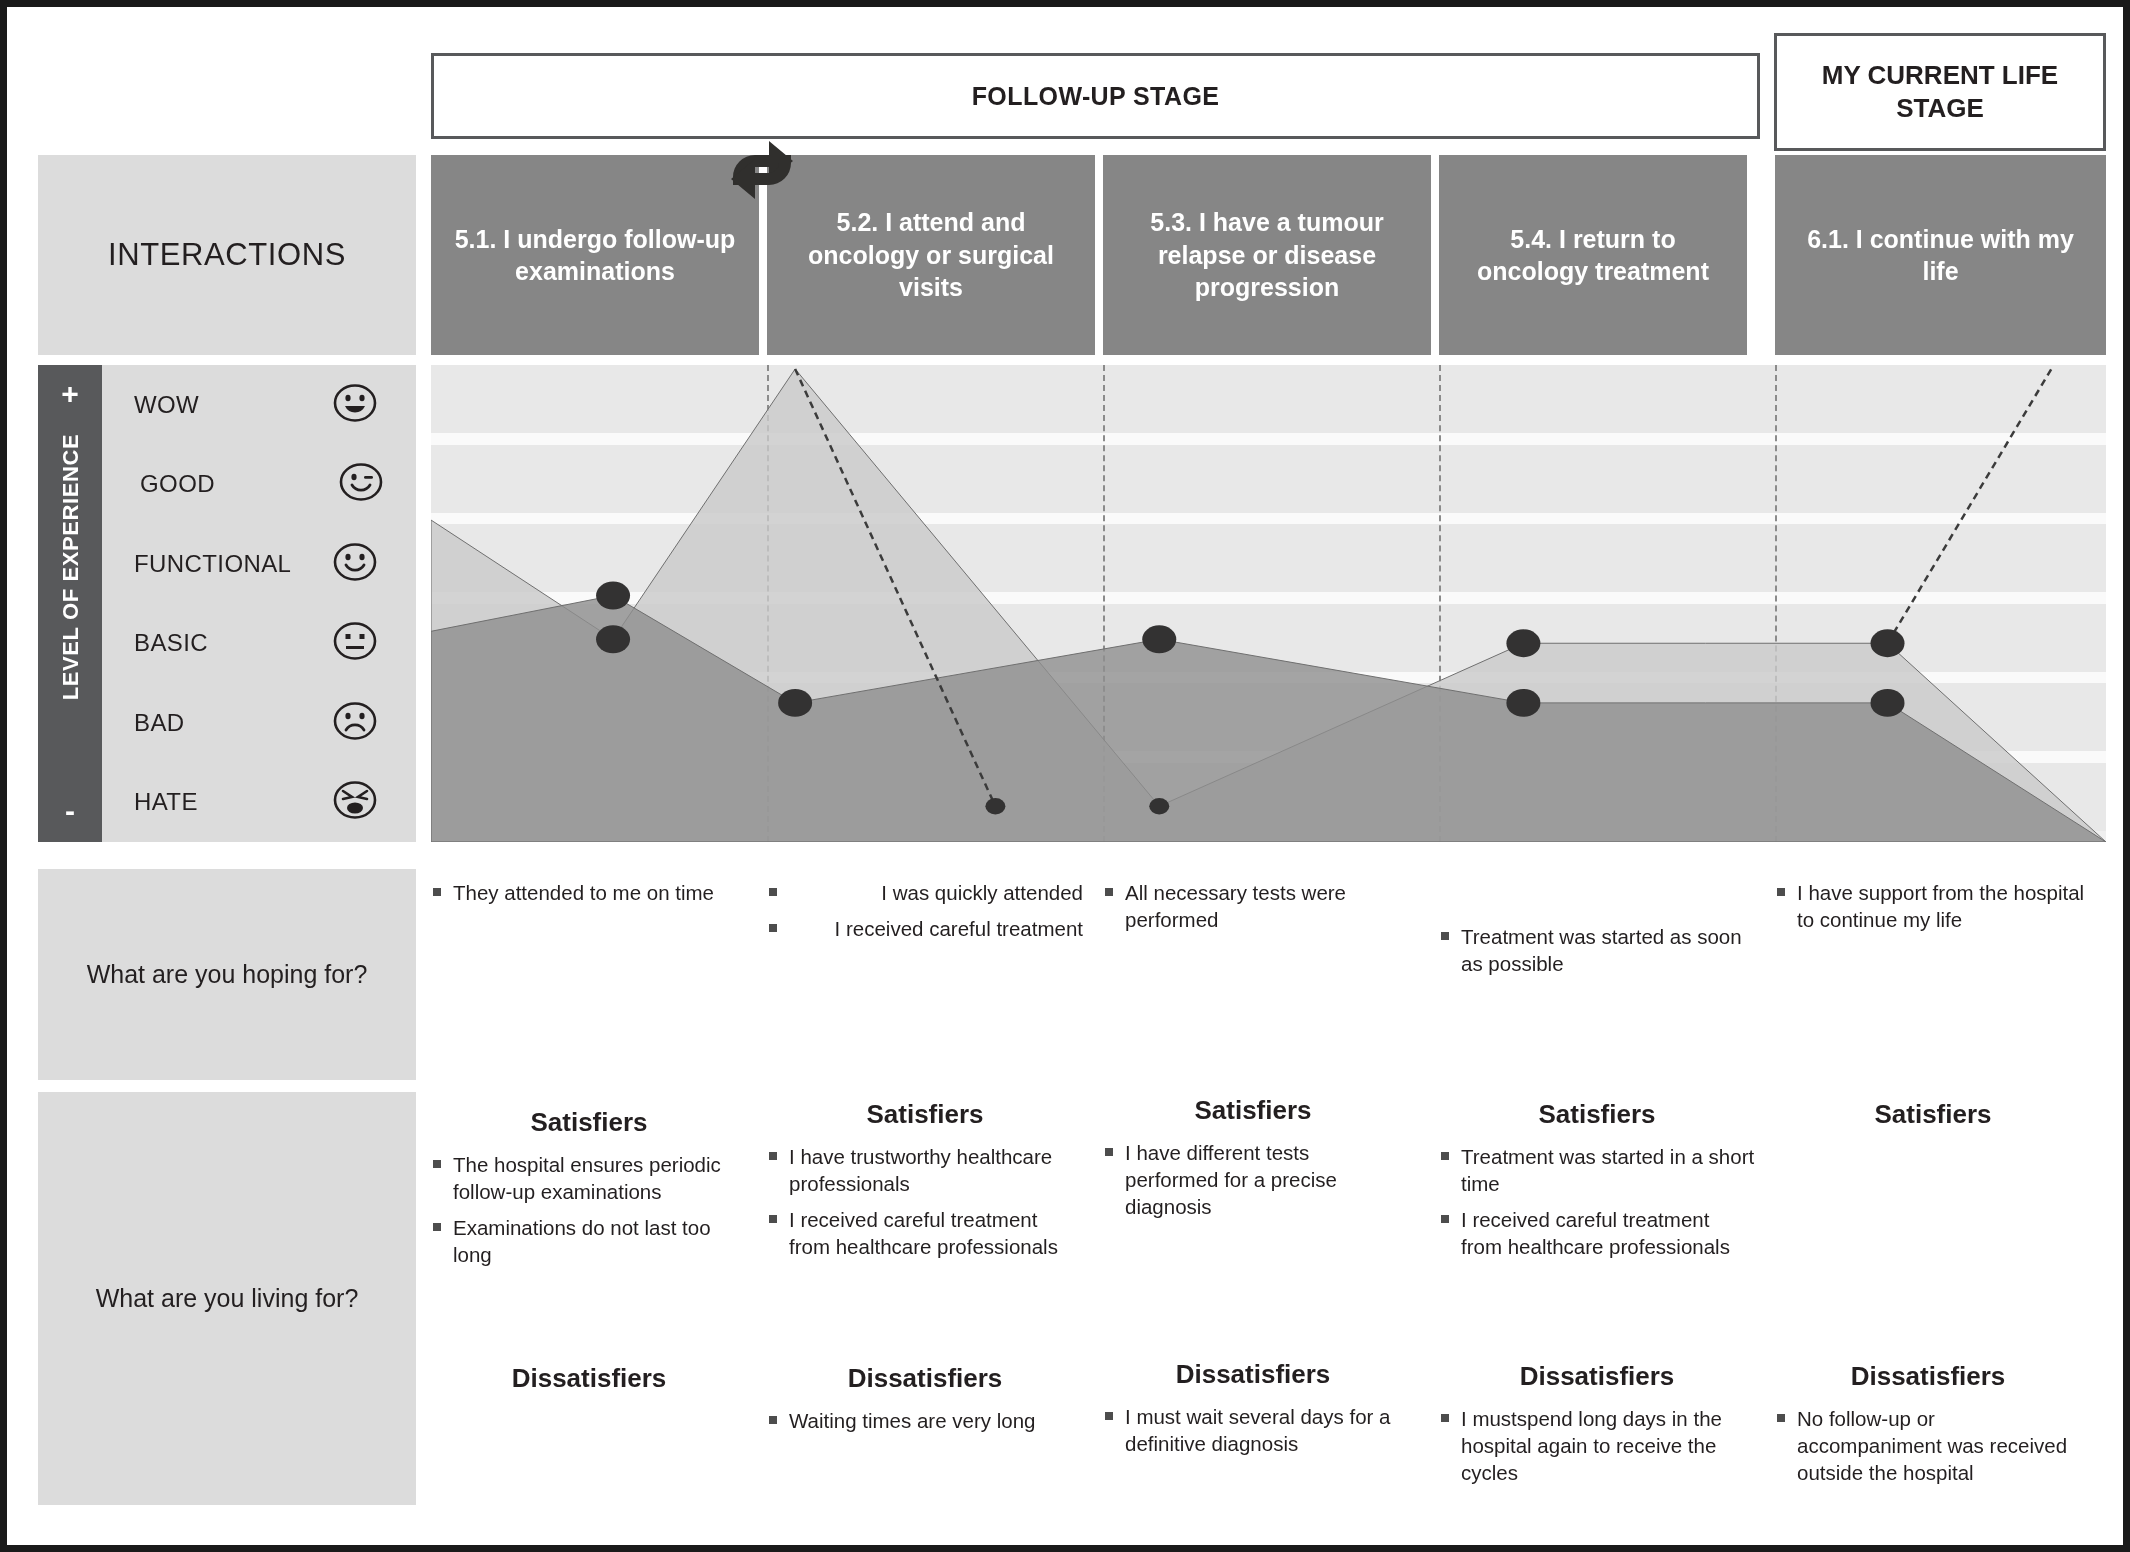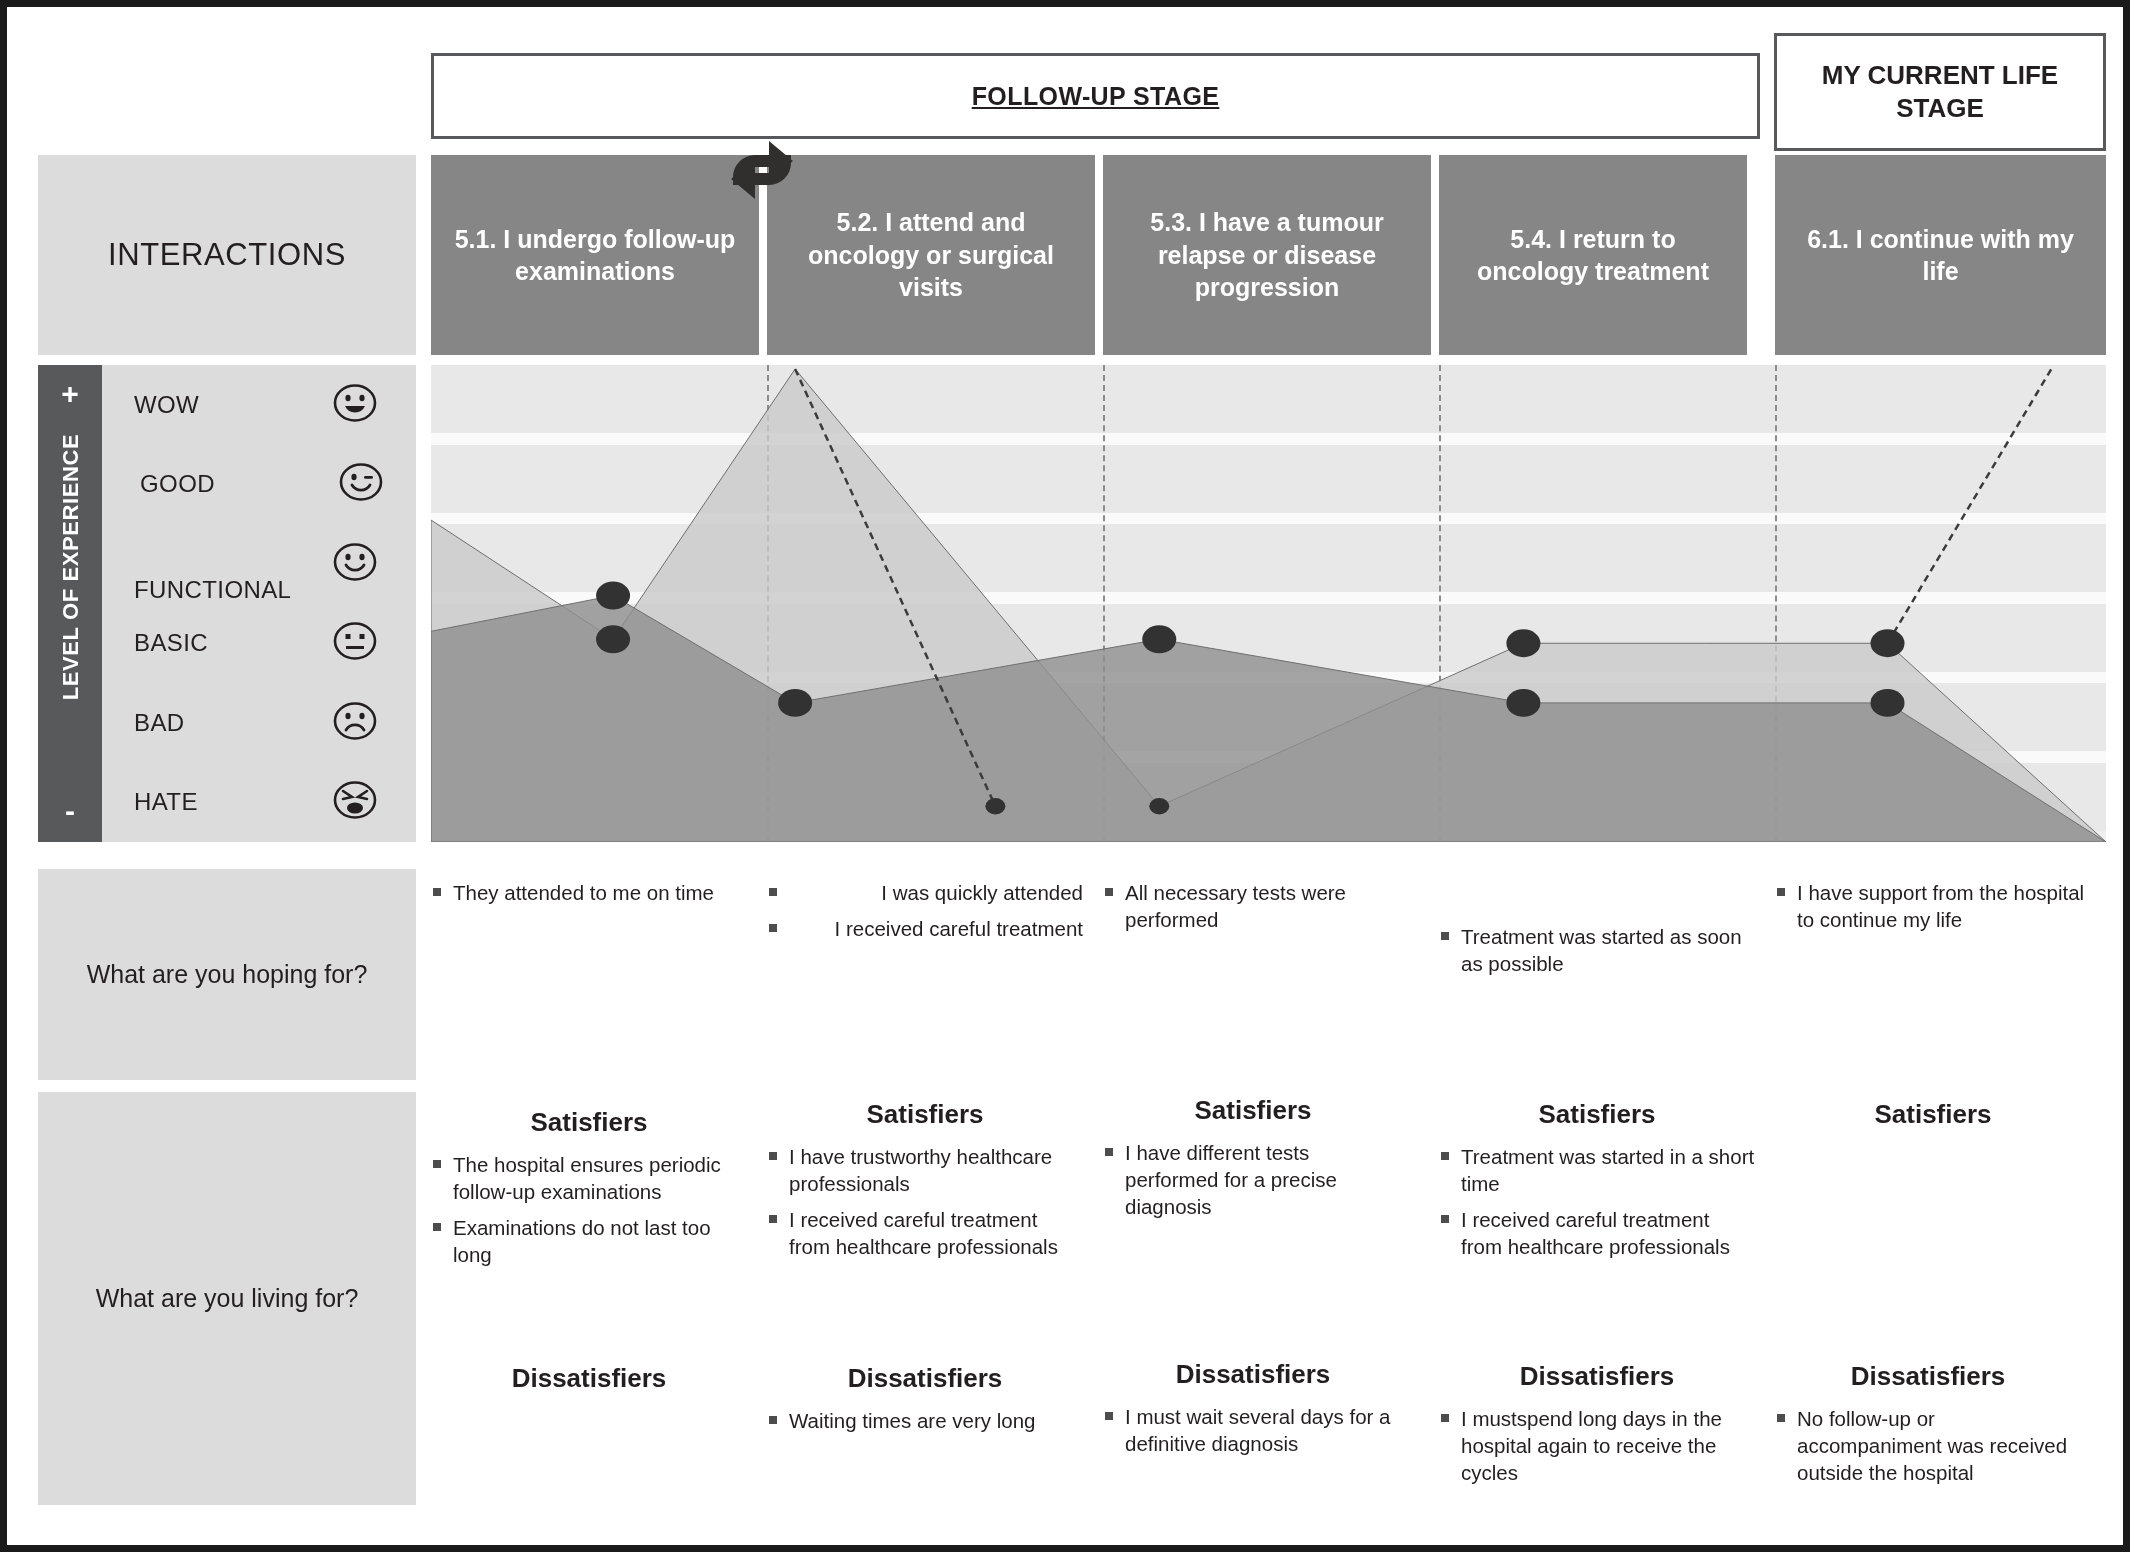--- a/index.html
+++ b/index.html
@@ -13,21 +13,21 @@
     position:absolute; left:0; top:0; width:2130px; height:1552px;
     border:7px solid #1a1a1a; box-sizing:border-box; background:#ffffff;
   }
   .stage{position:absolute;left:0;top:0;width:2130px;height:1552px;}
 
   
   .banner-followup{
     position:absolute; left:424px; top:46px; width:1329px; height:86px;
     border:3px solid #58595b; box-sizing:border-box; background:#fff;
     display:flex; align-items:center; justify-content:center;
-    font-weight:bold; font-size:25px; letter-spacing:.4px; color:#231f20;text-decoration:underline;
+    font-weight:bold; font-size:25px; letter-spacing:.4px; color:#231f20;
   }
   .banner-current{
     position:absolute; left:1767px; top:26px; width:332px; height:118px;
     border:3px solid #58595b; box-sizing:border-box; background:#fff;
     display:flex; align-items:center; justify-content:center; text-align:center;
     font-weight:bold; font-size:26px; line-height:1.28; color:#231f20; padding:0 19px;
   }
 
   
   .lbl-interactions{
@@ -153,21 +153,21 @@
         <span class="lvl-face">
           <svg width="46" height="46" viewBox="0 0 46 46">
             <ellipse cx="23" cy="23" rx="20" ry="17.5" fill="none" stroke="#231f20" stroke-width="2.6"></ellipse>
             <ellipse cx="16" cy="18" rx="2.6" ry="3.2" fill="#231f20"></ellipse>
             <rect x="26" y="17" width="9" height="2.8" rx="1.4" fill="#231f20"></rect>
             <path d="M14 26 A10.5 10.5 0 0 0 32 26" fill="none" stroke="#231f20" stroke-width="2.8" stroke-linecap="round"></path>
           </svg>
         </span>
       </div>
 
-      <div class="lvl" style="top:159px;align-items:flex-end;">
+      <div class="lvl" style="top:159px;">
         <span class="lvl-text">FUNCTIONAL</span>
         <span class="lvl-face">
           <svg width="46" height="46" viewBox="0 0 46 46">
             <ellipse cx="23" cy="23" rx="20" ry="17.5" fill="none" stroke="#231f20" stroke-width="2.6"></ellipse>
             <ellipse cx="16" cy="18" rx="2.6" ry="3.2" fill="#231f20"></ellipse>
             <ellipse cx="30" cy="18" rx="2.6" ry="3.2" fill="#231f20"></ellipse>
             <path d="M14 26 A10.5 10.5 0 0 0 32 26" fill="none" stroke="#231f20" stroke-width="2.8" stroke-linecap="round"></path>
           </svg>
         </span>
       </div>

